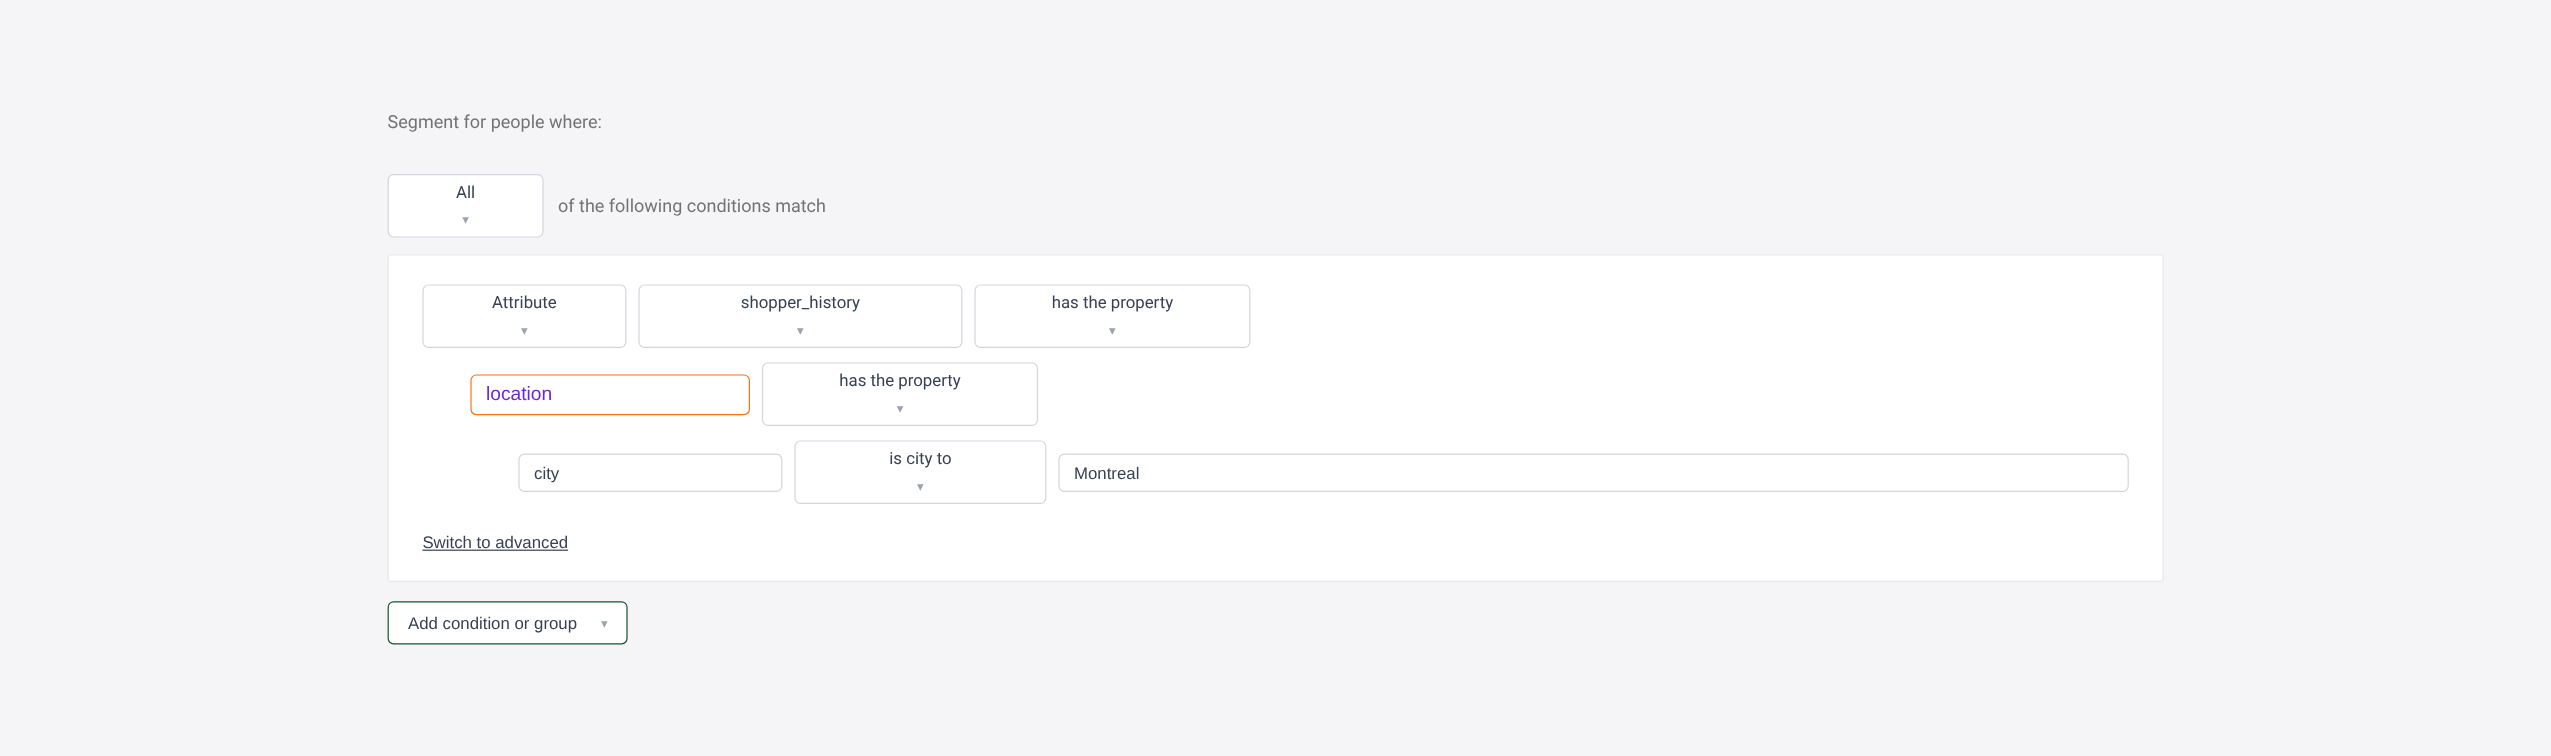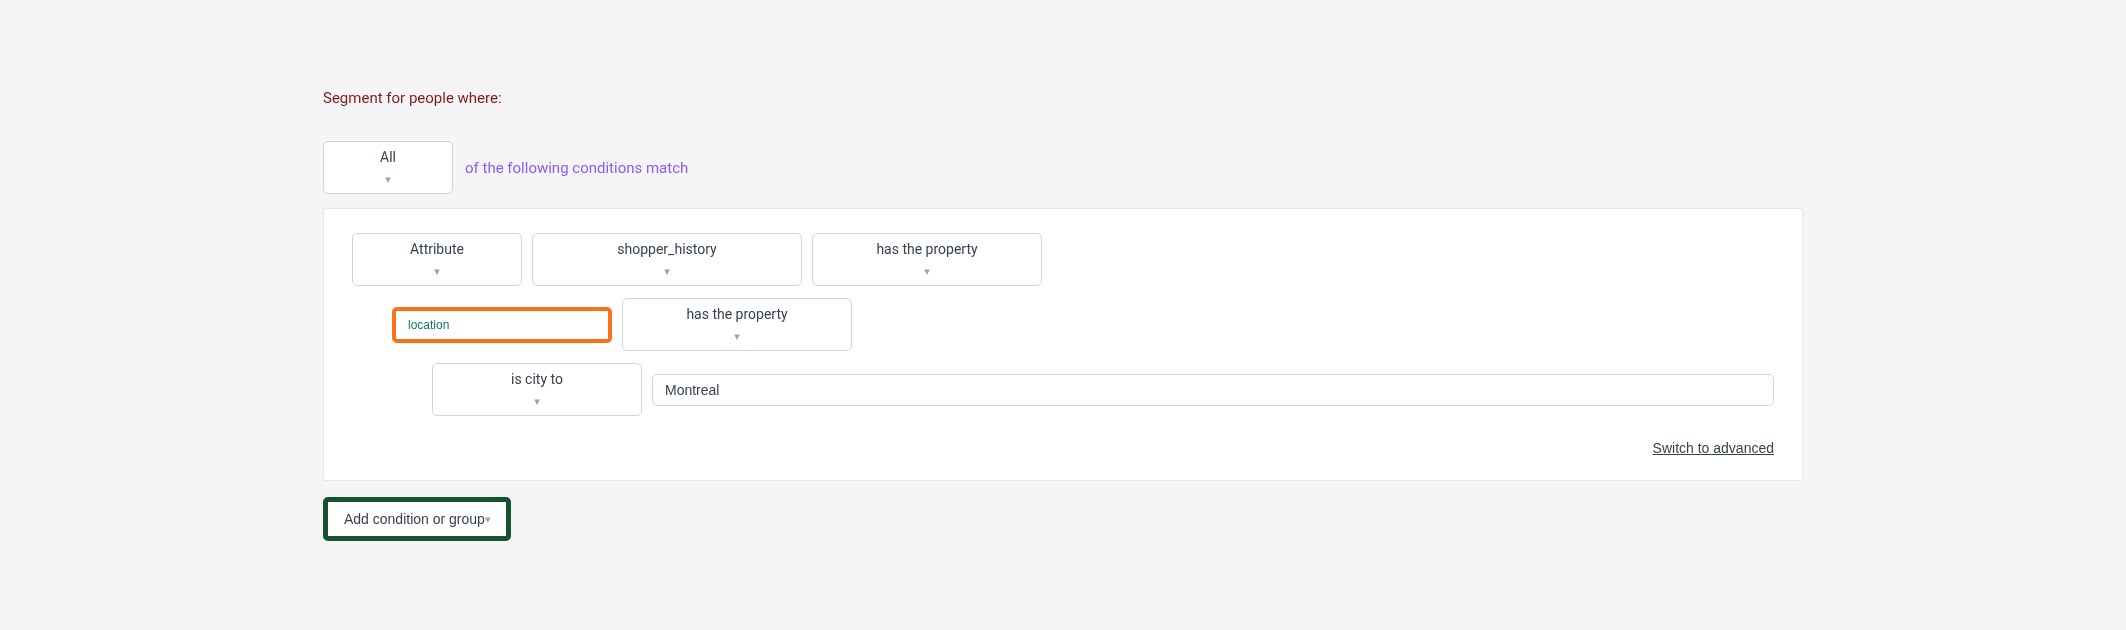--- a/index.html
+++ b/index.html
@@ -21,21 +21,21 @@
     }
 
     .page-container {
       background: #f5f5f7;
       width: 100%;
       max-width: 1560px;
       padding: 30px 40px;
     }
 
     .segment-label {
-      color: #7f1d1d;
+      color: #737373;
       font-size: 15px;
       margin-bottom: 34px;
     }
 
     .all-row {
       display: flex;
       align-items: center;
       gap: 12px;
       margin-bottom: 14px;
     }
@@ -59,21 +59,21 @@
     .select-box .chevron {
       color: #9ca3af;
       font-size: 11px;
     }
 
     .all-select {
       min-width: 130px;
     }
 
     .conditions-text {
-      color: #8b5cf6;
+      color: #737373;
       font-size: 15px;
     }
 
     .conditions-box {
       background: #fff;
       border: 1px solid #e5e7eb;
       border-radius: 2px;
       padding: 24px 28px 24px 28px;
       margin-bottom: 16px;
     }
@@ -96,26 +96,26 @@
     .shopper-select {
       min-width: 270px;
     }
 
     .has-property-select {
       min-width: 230px;
     }
 
     .location-input {
       min-width: 220px;
-      border: 4px solid #f97316;
-      border-radius: 5px;
-      background: #fff;
-      padding: 7px 12px;
-      font-size: 12px;
-      color: #0f766e;
+      border: 1px solid #f97316;
+      border-radius: 5px;
+      background: #fff;
+      padding: 7px 12px;
+      font-size: 16px;
+      color: #6d28d9;
     }
 
     .city-input {
       min-width: 220px;
       border: 1px solid #d1d5db;
       border-radius: 5px;
       background: #fff;
       padding: 7px 12px;
       font-size: 14px;
       color: #374151;
@@ -139,39 +139,39 @@
     .sub-row {
       padding-left: 40px;
     }
 
     .sub-sub-row {
       padding-left: 80px;
     }
 
     .switch-to-advanced-row {
       display: flex;
-      justify-content: flex-end;
+      justify-content: flex-start;
       margin-top: 24px;
     }
 
     .switch-to-advanced {
       color: #374151;
       font-size: 14px;
       text-decoration: underline;
       cursor: pointer;
       background: none;
       border: none;
       padding: 0;
     }
 
     .add-condition-btn {
       display: inline-flex;
       align-items: center;
-      gap: 0;
-      border: 5px solid #14532d;
+      gap: 20px;
+      border: 1px solid #14532d;
       border-radius: 5px;
       background: #fff;
       padding: 9px 16px;
       font-size: 14px;
       color: #374151;
       cursor: pointer;
     }
 
     .add-condition-btn .chevron {
       color: #9ca3af;
@@ -211,20 +211,21 @@
 
     <div class="condition-row sub-row">
       <input class="location-input" type="text" value="location" style="">
       <div class="select-box has-property-select">
         <span>has the property</span>
         <span class="chevron">▾</span>
       </div>
     </div>
 
     <div class="condition-row sub-sub-row">
+      <input class="city-input" type="text" value="city" style="">
       <div class="select-box is-equal-select">
         <span>is city to</span>
         <span class="chevron">▾</span>
       </div>
       <input class="montreal-input" type="text" value="Montreal" style="">
     </div>
 
     <div class="switch-to-advanced-row">
       <button class="switch-to-advanced">Switch to advanced</button>
     </div>

